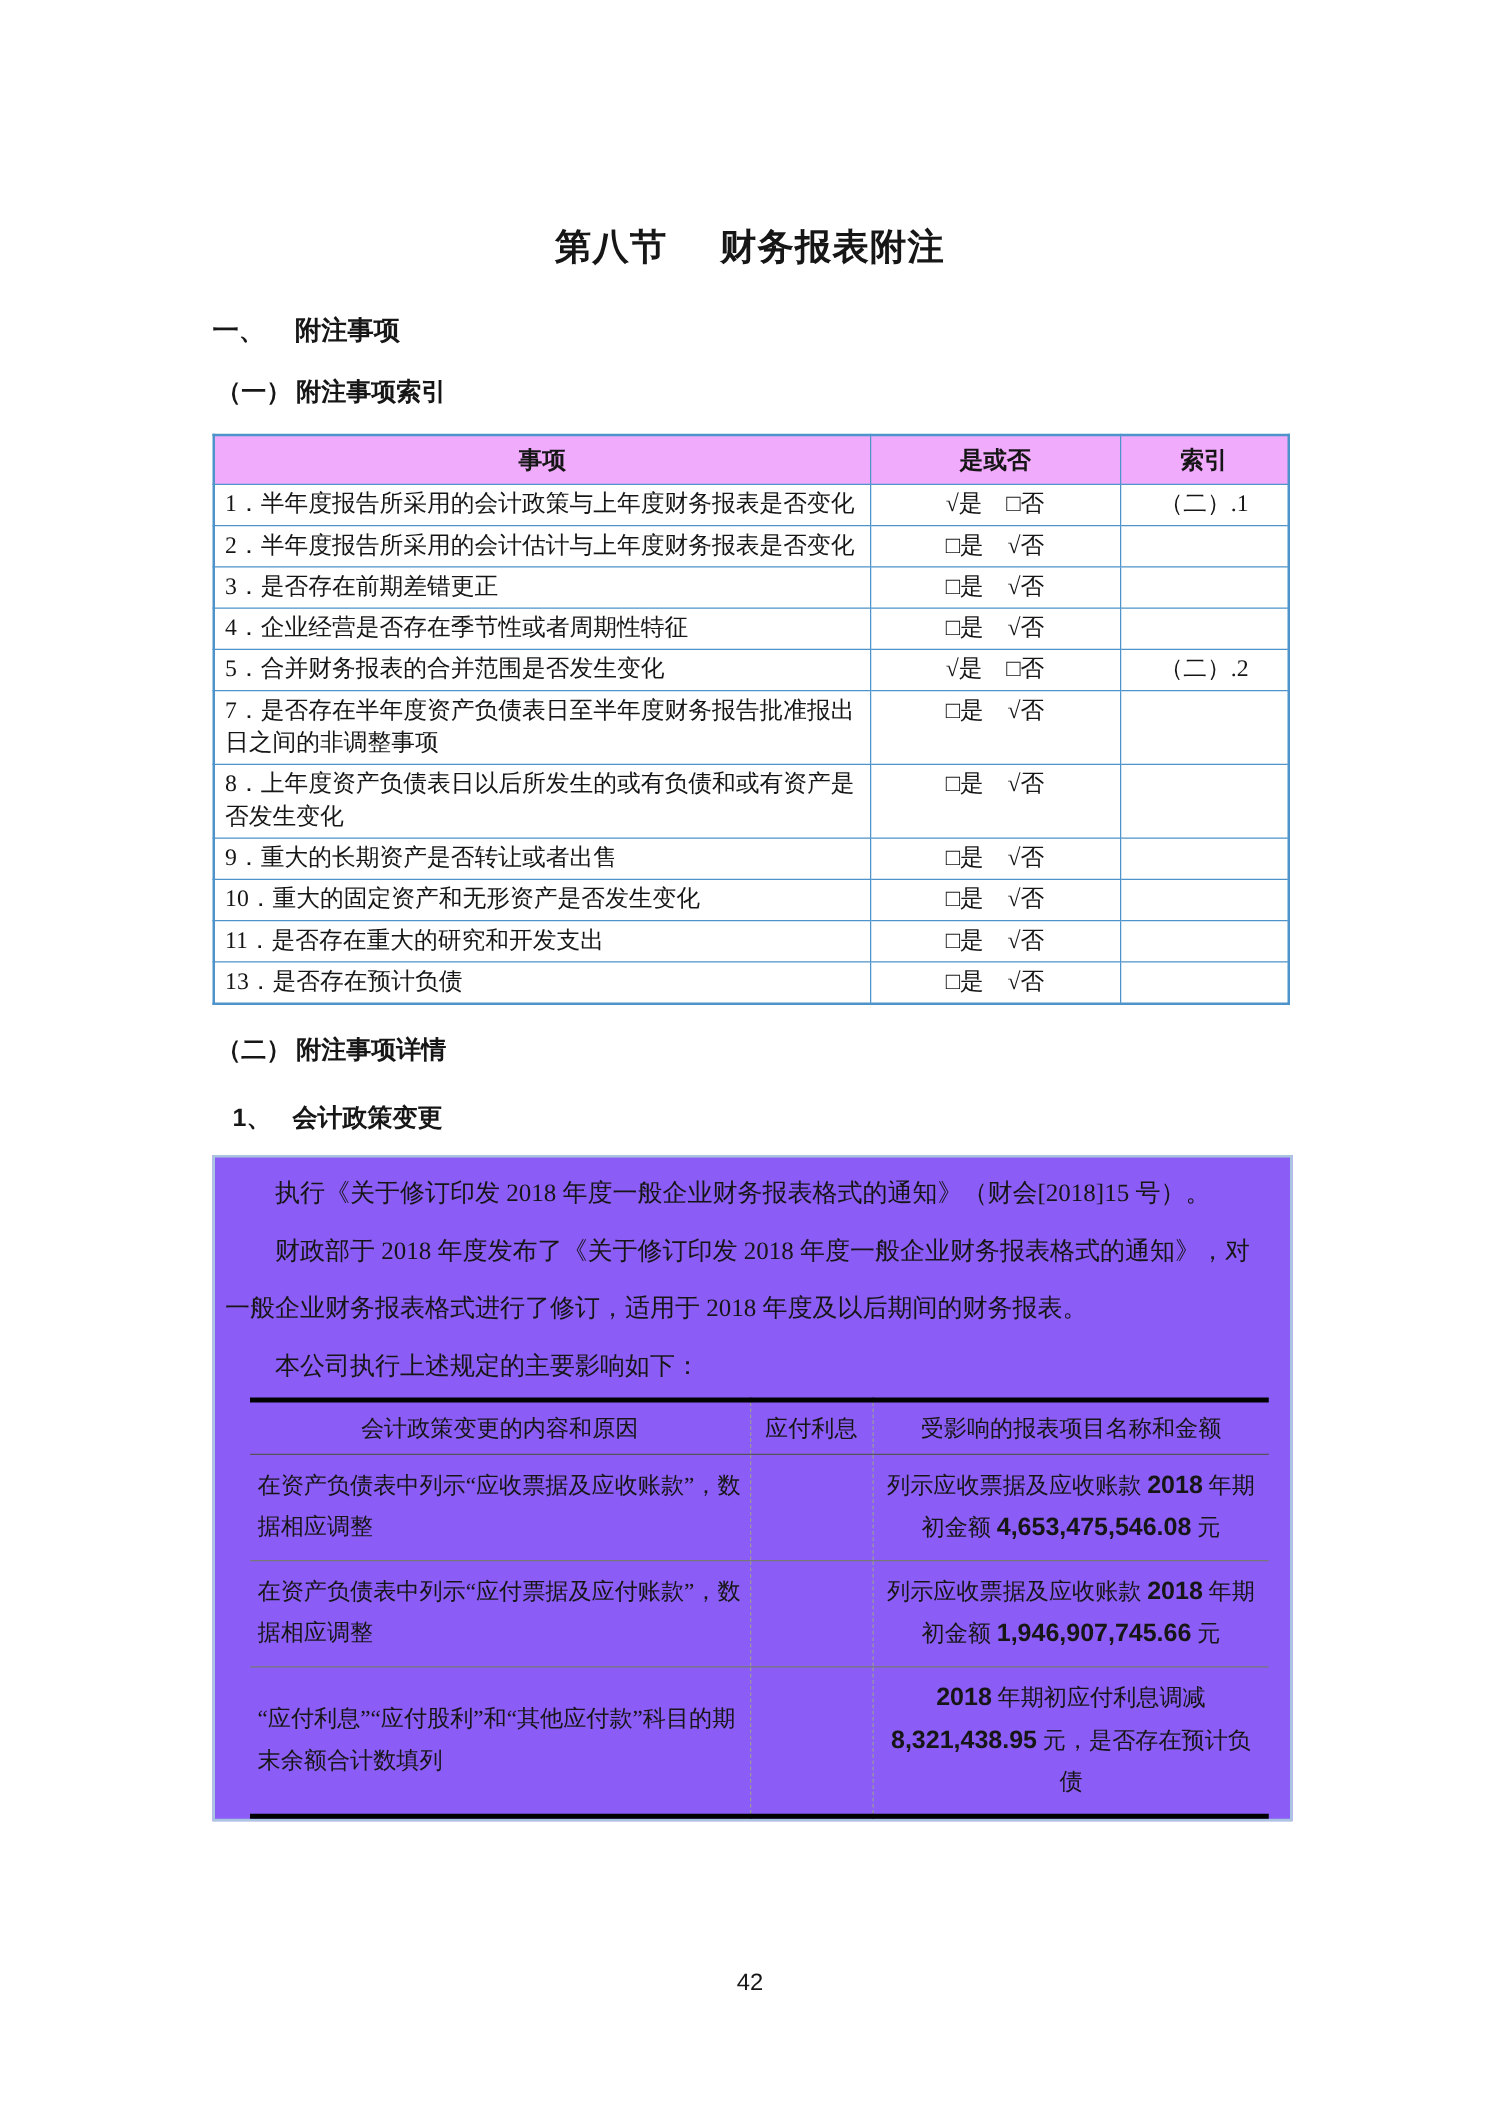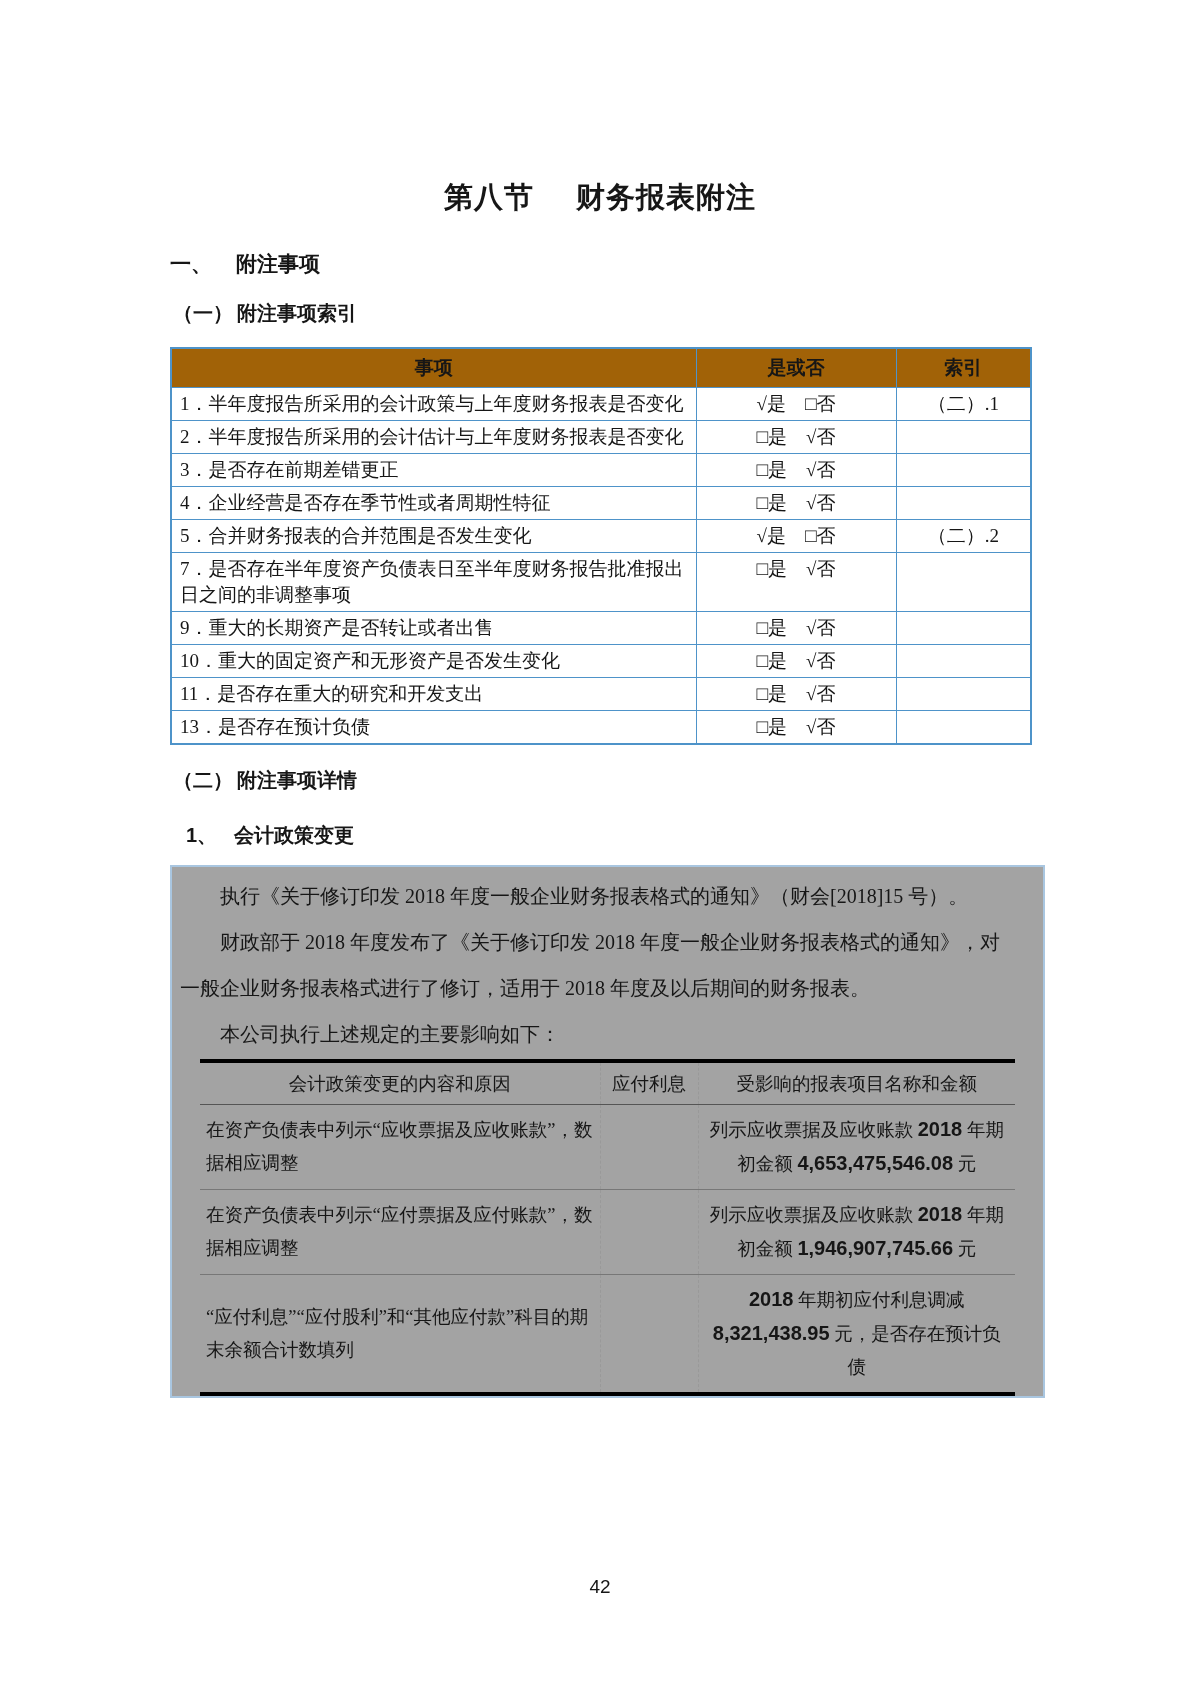--- a/index.html
+++ b/index.html
@@ -25,33 +25,33 @@
   .h3.detail{}
   .h3.policy{margin-top:28px;margin-left:16px;}
   .h3.policy .h-num{width:48px;}
 
   
   table{border-collapse:collapse;}
   .index-table{margin-top:20px;width:860px;table-layout:fixed;font-size:19px;}
   .index-table th,.index-table td{border:1px solid #4e93c9;}
   .index-table{border:2px solid #4e93c9;}
   .index-table th{
-    background:#a16207;font-family:Liberation Mono, monospace;
+    background:#f0abfc;font-family:Liberation Mono, monospace;
     font-weight:bold;font-size:19px;padding:6px 4px;text-align:center;
   }
   .index-table td{padding:3px 8px;line-height:26px;vertical-align:top;}
   .index-table td.c-answer,.index-table td.c-index{text-align:center;}
   .col-item{width:525px;}
   .col-answer{width:200px;}
   .col-index{width:135px;}
 
   
   .policy-box{
-    margin-top:16px;border:2px solid #a9c6e0;background:#a3a3a3;
-    padding:6px 25px 0 8px;width:838px;
+    margin-top:16px;border:2px solid #a9c6e0;background:#8b5cf6;
+    padding:6px 14px 0 8px;width:838px;
   }
   .policy-box p{margin:0;font-size:20px;line-height:46px;text-indent:2em;}
 
   
   .policy-table{
     margin:2px 0 0 20px;width:815px;table-layout:fixed;font-size:18.5px;
     border-top:4px solid #000;border-bottom:4px solid #000;
   }
   .policy-table th{
     font-weight:normal;text-align:center;padding:8px 4px;
@@ -132,20 +132,25 @@
         <td class="c-item">5．合并财务报表的合并范围是否发生变化</td>
         <td class="c-answer">√是　□否</td>
         <td class="c-index">（二）.2</td>
       </tr>
       <tr>
         <td class="c-item">7．是否存在半年度资产负债表日至半年度财务报告批准报出日之间的非调整事项</td>
         <td class="c-answer">□是　√否</td>
         <td class="c-index"></td>
       </tr>
       <tr>
+        <td class="c-item">8．上年度资产负债表日以后所发生的或有负债和或有资产是否发生变化</td>
+        <td class="c-answer">□是　√否</td>
+        <td class="c-index"></td>
+      </tr>
+      <tr>
         <td class="c-item">9．重大的长期资产是否转让或者出售</td>
         <td class="c-answer">□是　√否</td>
         <td class="c-index"></td>
       </tr>
       <tr>
         <td class="c-item">10．重大的固定资产和无形资产是否发生变化</td>
         <td class="c-answer">□是　√否</td>
         <td class="c-index"></td>
       </tr>
       <tr>

